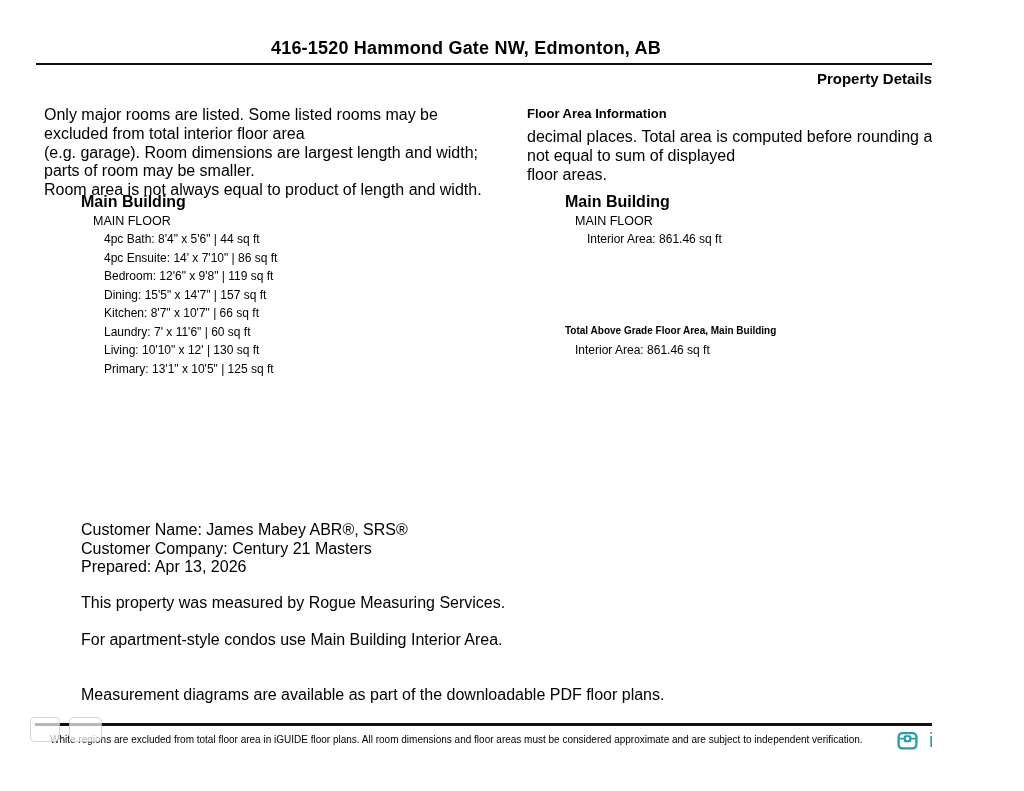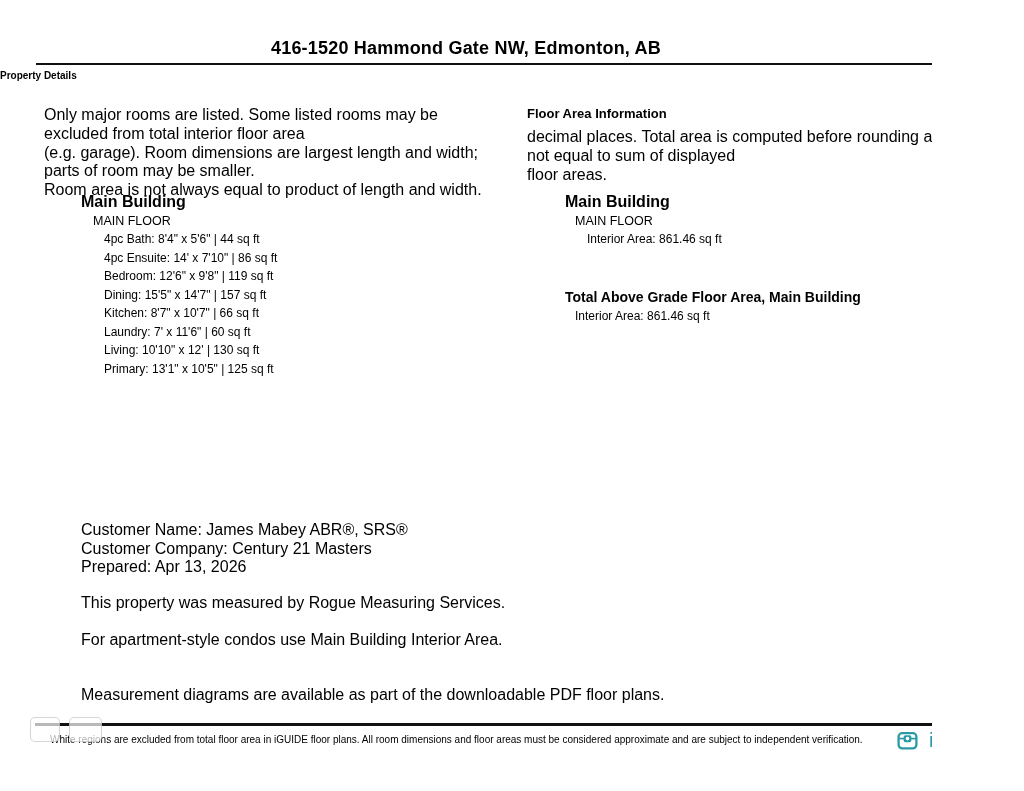--- a/index.html
+++ b/index.html
@@ -16,38 +16,38 @@
     position:absolute;top:38px;left:0;width:100%;
     text-align:center;font-size:18px;font-weight:bold;
     letter-spacing:0.2px;
   }
   .rule-top{
     position:absolute;top:63px;left:36px;width:951px;height:2px;
     background:#111;
   }
   .doc-subtitle{
     position:absolute;top:70px;left:0;width:100%;
-    text-align:left;font-size:10px;font-weight:bold;
+    text-align:right;font-size:15px;font-weight:bold;
   }
   .section{position:absolute;top:106px;}
   .section-left{left:44px;width:458px;}
   .section-right{left:527px;width:465px;}
   .section-heading{font-size:13px;font-weight:bold;margin:0 0 7px 0;}
   .desc-line{font-size:16px;line-height:18.8px;}
   .building-block{position:absolute;}
   .bb-left{left:81px;top:193px;}
   .bb-right{left:565px;top:193px;}
   .total-block{position:absolute;left:565px;top:288px;}
   .building-heading{font-size:16px;font-weight:bold;line-height:18.5px;}
   .floor-heading{font-size:12.5px;line-height:18.5px;padding-left:12px;}
   .room-line{font-size:12px;line-height:18.5px;padding-left:23px;}
   .interior-line{font-size:12px;line-height:18.5px;padding-left:22px;}
   .interior-line-total{font-size:12px;line-height:18.5px;padding-left:10px;}
   .floor-heading-r{font-size:12.5px;line-height:18.5px;padding-left:10px;}
-  .total-heading{font-size:14px;font-weight:bold;line-height:18.5px;}
+  .total-heading{font-size:10px;font-weight:bold;line-height:18.5px;margin-top:34px;}
   .info-block{position:absolute;left:81px;font-size:16px;line-height:18.5px;}
   .customer-block{top:521px;}
   .measured-note{top:594px;}
   .rms-note{top:631px;}
   .diagrams-note{top:686px;}
   .rule-bottom{
     position:absolute;top:723px;left:35px;width:955px;height:3px;
     background:#111;
   }
   .footer-disclaimer{

